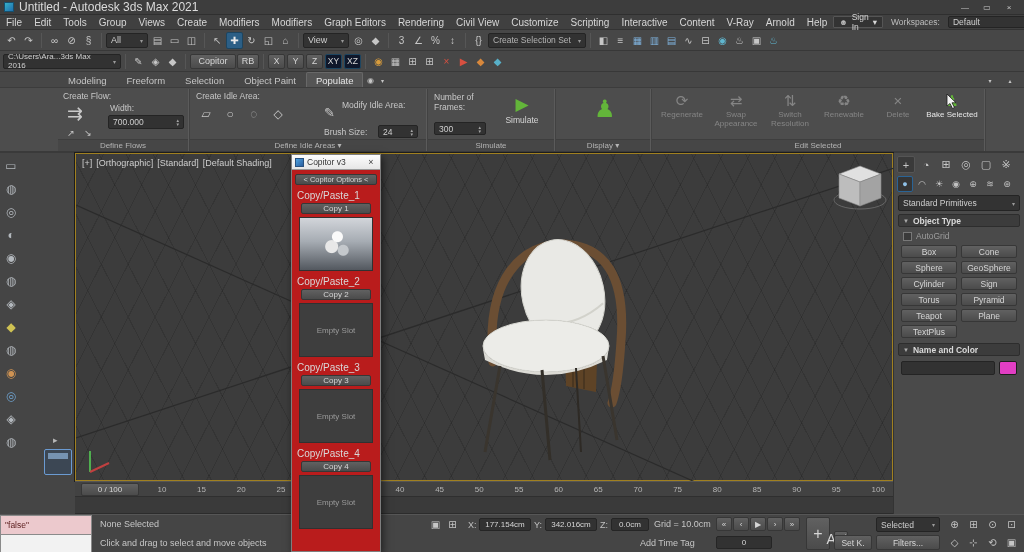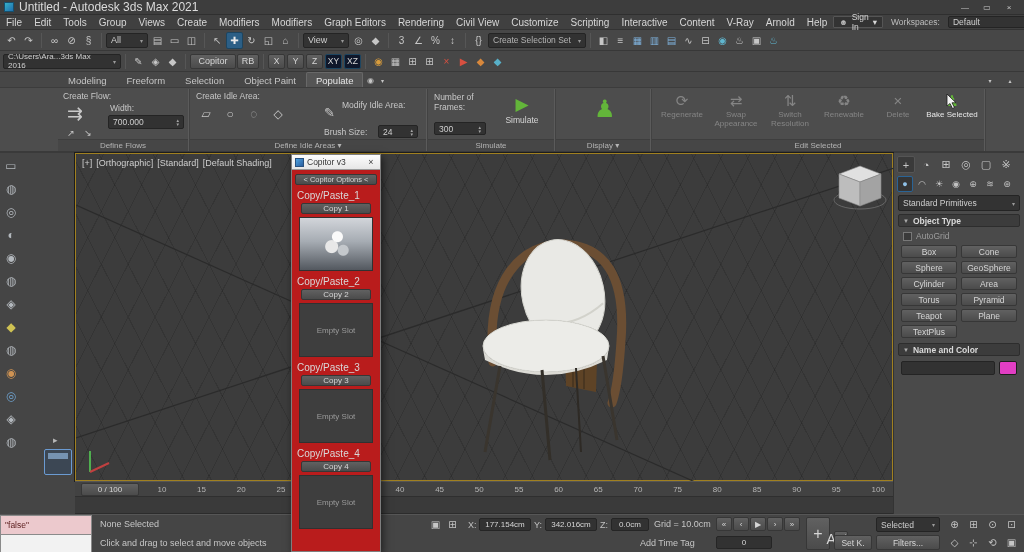--- a/index.html
+++ b/index.html
@@ -645,21 +645,21 @@
         <span class="btn3d cpbtn">
           <span>Sphere</span>
         </span>
         <span class="btn3d cpbtn">
           <span>GeoSphere</span>
         </span>
         <span class="btn3d cpbtn">
           <span>Cylinder</span>
         </span>
         <span class="btn3d cpbtn">
-          <span>Area</span>
+          <span>Sign</span>
         </span>
         <span class="btn3d cpbtn">
           <span>Torus</span>
         </span>
         <span class="btn3d cpbtn">
           <span>Pyramid</span>
         </span>
         <span class="btn3d cpbtn">
           <span>Teapot</span>
         </span>

